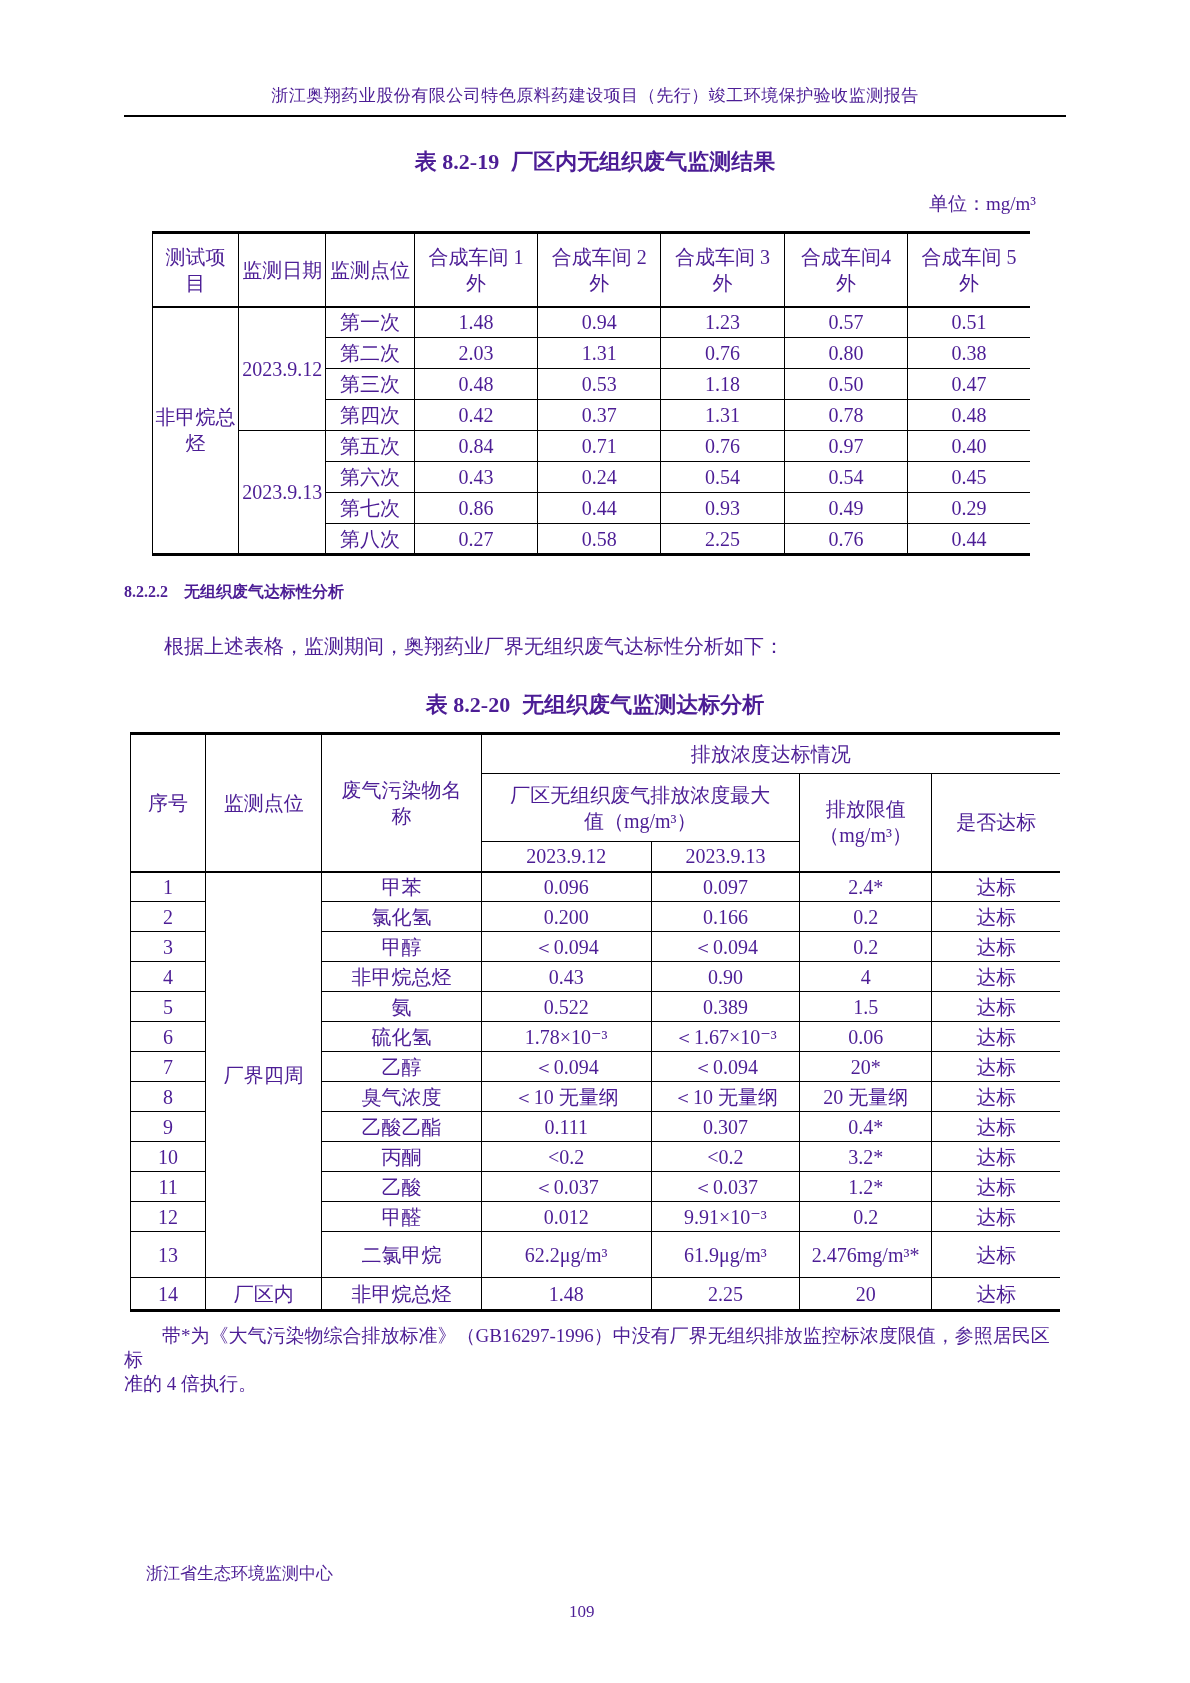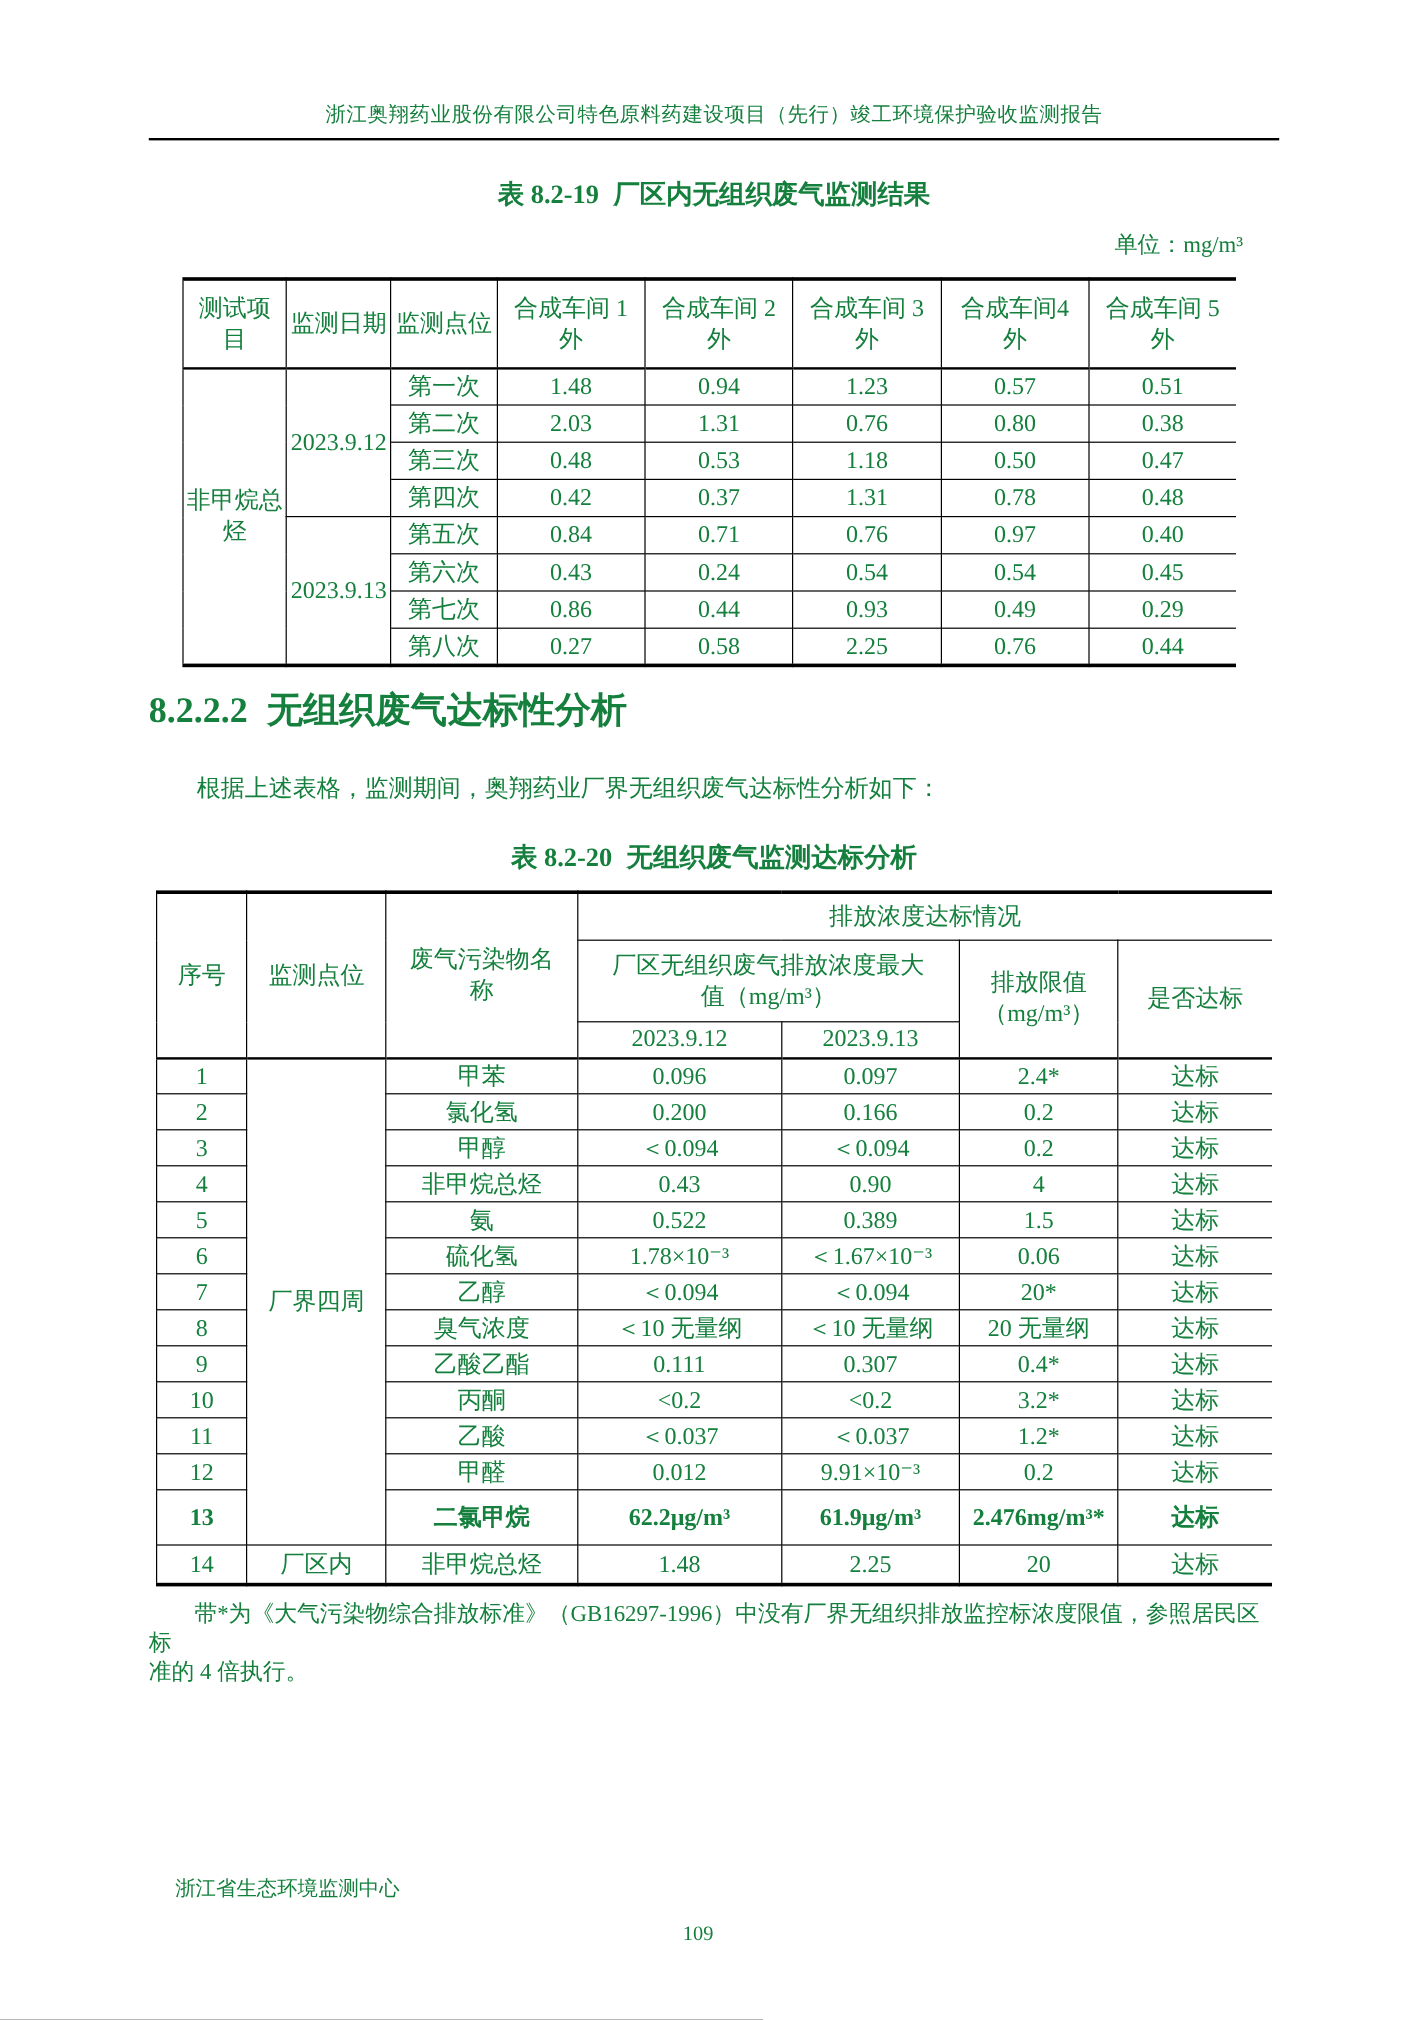--- a/index.html
+++ b/index.html
@@ -2,21 +2,21 @@
 <html><head>
 <meta charset="utf-8">
 <style>
   * { margin:0; padding:0; box-sizing:border-box; }
   html,body { background:#888; }
   .page {
     position:relative;
     width:1190px; height:1683px;
     margin:0 auto;
     background:#ffffff;
-    color:#15803d;
+    color:#4c1d95;
     font-family:"Liberation Serif","DejaVu Serif",serif;
     overflow:hidden;
   }
   .content { padding:84px 124px 0 124px; }
 
   .doc-header { text-align:center; font-size:17px; letter-spacing:0.5px; }
   .header-rule { margin-top:8px; border-top:2px solid #000; }
 
   .tbl-title { margin-top:30px; text-align:center; font-weight:bold; font-size:22px; }
   .tbl-title .no { margin-right:12px; }
@@ -34,33 +34,33 @@
   td:last-child { border-right:none; }
 
   
   .t1 { margin-top:14px; margin-left:28px; width:878px;
         border-top:3px solid #000; border-bottom:3px solid #000; }
   .t1 tr { height:31px; }
   .t1 tr.h { height:74px; }
   .t1 tr.h td { border-bottom:2px solid #000; }
 
   
-  .section-heading { margin-top:16px; font-size:30px; font-weight:bold; }
+  .section-heading { margin-top:26px; font-size:16px; font-weight:bold; }
   .section-heading .num { margin-right:16px; }
   .body-par { margin-top:30px; font-size:20px; text-indent:2em; }
 
   
   .t2 { margin-top:12px; margin-left:6px; width:930px;
         border-top:3px solid #000; border-bottom:3px solid #000; }
   .t2 tr { height:30px; }
   .t2 tr.h1 { height:40px; }
   .t2 tr.h2 { height:68px; }
   .t2 tr.h3 { height:30px; }
   .t2 tr.first-body td { border-top:2px solid #000; }
-  .t2 tr.r13 { height:46px;font-weight:bold; }
+  .t2 tr.r13 { height:46px; }
   .t2 tr.r14 { height:33px; }
 
   .footnote { margin-top:12px; font-size:19px; line-height:24px; }
   .footnote .fl1 { text-indent:2em; }
 
   .page-footer { position:absolute; top:1562px; left:0; width:100%; font-size:17px; }
   .page-footer .org { position:absolute; left:146px; top:0; }
   .page-footer .pageno { position:absolute; left:569px; top:0;margin-top:40px; }
 </style>
 </head>

